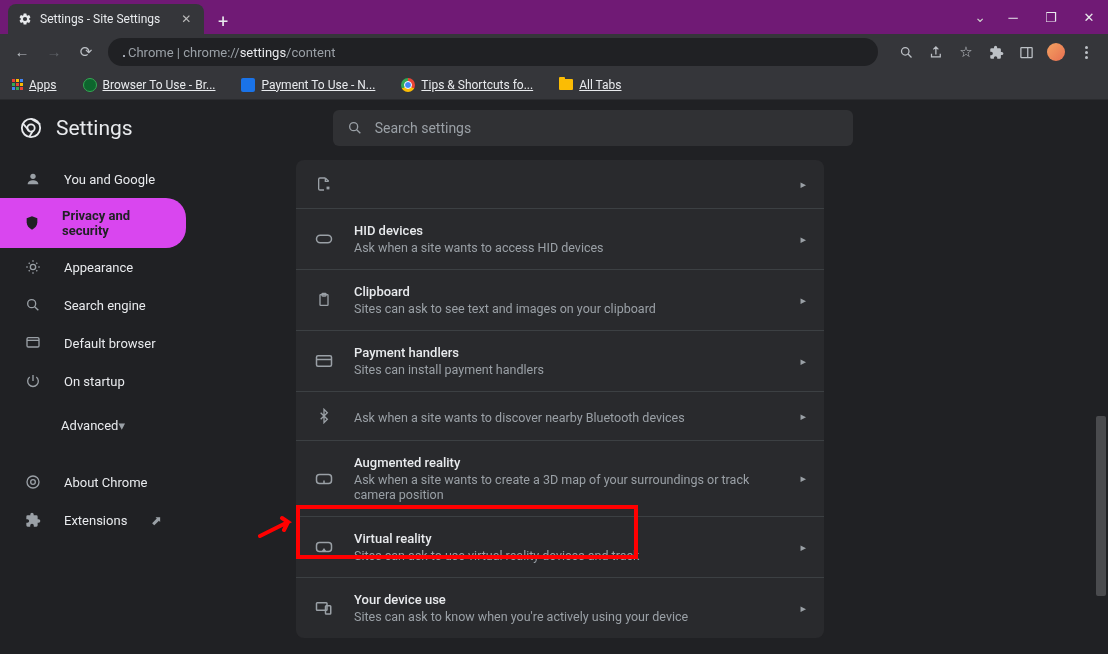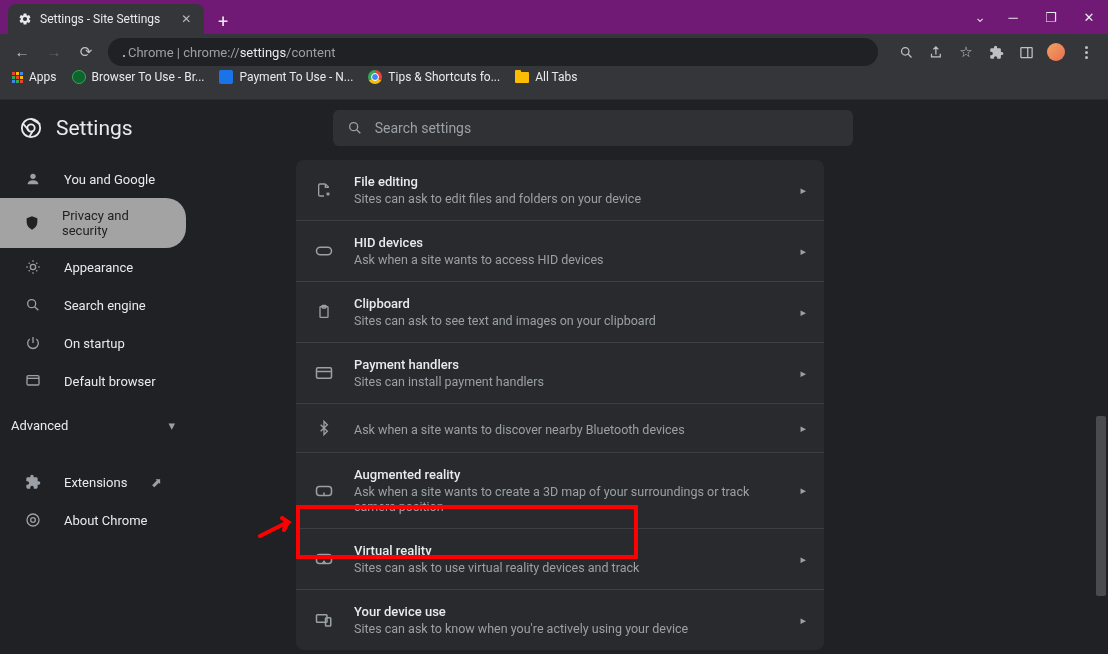--- a/index.html
+++ b/index.html
@@ -20,21 +20,21 @@
 .tbtn { width:28px; height:28px; display:flex; align-items:center; justify-content:center; color:#bdc1c6; font-size:15px; border-radius:50%; }
 .omnibox { flex:0 0 770px; height:28px; background:#202124; border-radius:14px; display:flex; align-items:center; padding:0 12px; margin:0 4px; color:#9aa0a6; font-size:13px; }
 .omnibox .lock { margin-right:8px; color:#9aa0a6; }
 .url-strong { color:#e8eaed; }
 .ticons { margin-left:auto; display:flex; align-items:center; gap:2px; }
 .avatar { width:18px; height:18px; border-radius:50%; background:linear-gradient(135deg,#f4a261,#e76f51); }
 .vdots { display:flex; flex-direction:column; gap:2px; align-items:center; justify-content:center;}
 .vdots span{width:3px;height:3px;background:#bdc1c6;border-radius:50%;}
 
 
-.bookbar { height:30px; background:#35363a; border-bottom:1px solid #2a2b2e; display:flex; align-items:flex-start; padding:0 12px; gap:15px; font-size:12px; color:#e8eaed; }
+.bookbar { height:30px; background:#35363a; border-bottom:1px solid #2a2b2e; display:flex; align-items:center; padding:0 12px; gap:26px; font-size:12px; color:#e8eaed;text-decoration:underline; }
 .bm { display:flex; align-items:center; gap:6px; }
 .bmico { width:14px; height:14px; border-radius:2px; }
 .apps-ico{display:grid;grid-template-columns:repeat(3,3px);grid-template-rows:repeat(3,3px);gap:1px;}
 .apps-ico span{background:#fff;width:3px;height:3px;}
 .apps-ico span:nth-child(1){background:#ea4335}.apps-ico span:nth-child(2){background:#fbbc04}.apps-ico span:nth-child(3){background:#4285f4}
 .apps-ico span:nth-child(4){background:#34a853}.apps-ico span:nth-child(5){background:#ea4335}.apps-ico span:nth-child(6){background:#fbbc04}
 .apps-ico span:nth-child(7){background:#4285f4}.apps-ico span:nth-child(8){background:#34a853}.apps-ico span:nth-child(9){background:#ea4335}
 .folder-ico{width:14px;height:11px;background:#fbbc04;border-radius:1px;position:relative;}
 .folder-ico::before{content:"";position:absolute;top:-2px;left:0;width:6px;height:3px;background:#fbbc04;border-radius:1px 1px 0 0;}
 .circ-green{width:14px;height:14px;border-radius:50%;background:#0d652d;border:1px solid #34a853;}
@@ -44,24 +44,24 @@
 
 .header { height:56px; background:#202124; display:flex; align-items:center; padding:0 20px; gap:14px; }
 .header .logo { width:22px; height:22px; }
 .header h1 { font-size:21px; font-weight:400; color:#e8eaed; }
 .search { margin-left:186px; width:520px; height:36px; background:#303134; border-radius:6px; display:flex; align-items:center; padding:0 14px; gap:12px; color:#9aa0a6; font-size:14px; }
 
 
 .body { display:flex; height:calc(654px - 34px - 36px - 30px - 56px); position:relative; }
 .sidebar { width:256px; padding-top:4px; }
 .sbitem { display:flex; align-items:center; gap:22px; padding:10px 24px; font-size:13px; color:#e8eaed; border-radius:0 20px 20px 0; }
-.sbitem.active { background:#a3a3a3; color:#202124; font-weight:400; margin-right:70px; }
+.sbitem.active { background:#d946ef; color:#202124; font-weight:700; margin-right:70px; }
 .sbitem.active .sico{color:#202124;}
 .sico { width:18px; height:18px; display:flex; align-items:center; justify-content:center; color:#9aa0a6; font-size:16px; }
-.advanced { display:flex; align-items:center; justify-content:space-between; padding:12px 11px; font-size:13px; color:#e8eaed; margin-top:6px; }
+.advanced { display:flex; align-items:center; justify-content:center; padding:12px 11px; font-size:13px; color:#e8eaed; margin-top:6px; }
 .ext { display:flex; align-items:center; gap:22px; padding:10px 24px; font-size:13px; justify-content:flex-start; }
 .ext .open { margin-left:auto; margin-right:70px; color:#9aa0a6;}
 
 
 .content { flex:1; position:relative; padding-left:40px; padding-top:4px; }
 .card { width:528px; background:#292a2d; border-radius:8px; overflow:hidden; }
 .row { display:flex; align-items:center; padding:14px 18px; gap:20px; border-bottom:1px solid #3c4043; position:relative; }
 .row:last-child { border-bottom:none; }
 .rico { width:20px; height:20px; display:flex; align-items:center; justify-content:center; color:#9aa0a6; font-size:15px; flex-shrink:0; }
 .rtxt .rtitle { font-size:13px; color:#e8eaed; font-weight:500; }
@@ -228,74 +228,70 @@
           <svg width="16" height="16" viewBox="0 0 24 24" fill="none" stroke="#9aa0a6" stroke-width="2">
             <circle cx="10" cy="10" r="6"></circle>
             <line x1="20" y1="20" x2="14.5" y2="14.5"></line>
           </svg>
         </span>
         <span>Search engine</span>
       </div>
     <div class="sbitem">
         <span class="sico">
           <svg width="16" height="16" viewBox="0 0 24 24" fill="none" stroke="#9aa0a6" stroke-width="2">
-            <path d="M12 3v9M7 6a8 8 0 1 0 10 0"></path>
-          </svg>
-        </span>
-        <span>On startup</span>
-      </div>
-    <div class="sbitem">
-        <span class="sico">
-          <svg width="16" height="16" viewBox="0 0 24 24" fill="none" stroke="#9aa0a6" stroke-width="2">
             <rect x="3" y="4" width="18" height="14" rx="2"></rect>
             <line x1="3" y1="8" x2="21" y2="8"></line>
           </svg>
         </span>
         <span>Default browser</span>
+      </div>
+    <div class="sbitem">
+        <span class="sico">
+          <svg width="16" height="16" viewBox="0 0 24 24" fill="none" stroke="#9aa0a6" stroke-width="2">
+            <path d="M12 3v9M7 6a8 8 0 1 0 10 0"></path>
+          </svg>
+        </span>
+        <span>On startup</span>
       </div>
     <div class="advanced">
         <span>Advanced</span>
         <span style="margin-right:70px;color:#9aa0a6">▾</span>
       </div>
     <div style="height:18px"></div>
     <div class="ext">
         <span class="sico">
+          <svg width="16" height="16" viewBox="0 0 24 24" fill="none" stroke="#9aa0a6" stroke-width="2">
+            <circle cx="12" cy="12" r="9"></circle>
+            <circle cx="12" cy="12" r="3.5"></circle>
+          </svg>
+        </span>
+        <span>About Chrome</span>
+      </div>
+    <div class="ext">
+        <span class="sico">
           <svg width="16" height="16" viewBox="0 0 24 24" fill="#9aa0a6">
             <path d="M20.5 11H19V7a2 2 0 0 0-2-2h-4V3.5a2.5 2.5 0 0 0-5 0V5H4a2 2 0 0 0-2 2v3.8h1.5a2.7 2.7 0 0 1 0 5.4H2V20a2 2 0 0 0 2 2h3.8v-1.5a2.7 2.7 0 0 1 5.4 0V22H17a2 2 0 0 0 2-2v-4h1.5a2.5 2.5 0 0 0 0-5Z"></path>
           </svg>
         </span>
         <span>Extensions</span>
         <span class="open">⬈</span>
-      </div>
-    <div class="ext">
-        <span class="sico">
-          <svg width="16" height="16" viewBox="0 0 24 24" fill="none" stroke="#9aa0a6" stroke-width="2">
-            <circle cx="12" cy="12" r="9"></circle>
-            <circle cx="12" cy="12" r="3.5"></circle>
-          </svg>
-        </span>
-        <span>About Chrome</span>
       </div>
   </div>
 
   <div class="content">
     <div class="card">
       <div class="row">
           <span class="rico">
             <svg width="16" height="16" viewBox="0 0 24 24" fill="none" stroke="#9aa0a6" stroke-width="2">
               <path d="M14 3H6a2 2 0 0 0-2 2v14a2 2 0 0 0 2 2h6"></path>
               <path d="M14 3v5h5"></path>
               <path d="M14 3l5 5"></path>
               <path d="M16 16l4 4M20 16l-4 4"></path>
             </svg>
           </span>
-          <div class="rtxt">
-            <div class="rtitle">File editing</div>
-            <div class="rsub">Sites can ask to edit files and folders on your device</div>
-          </div>
           <span class="chevr">▸</span>
         </div>
       <div class="row">
           <span class="rico">
             <svg width="18" height="12" viewBox="0 0 24 16" fill="none" stroke="#9aa0a6" stroke-width="2">
               <rect x="2" y="3" width="20" height="10" rx="5"></rect>
             </svg>
           </span>
           <div class="rtxt">
             <div class="rtitle">HID devices</div>

